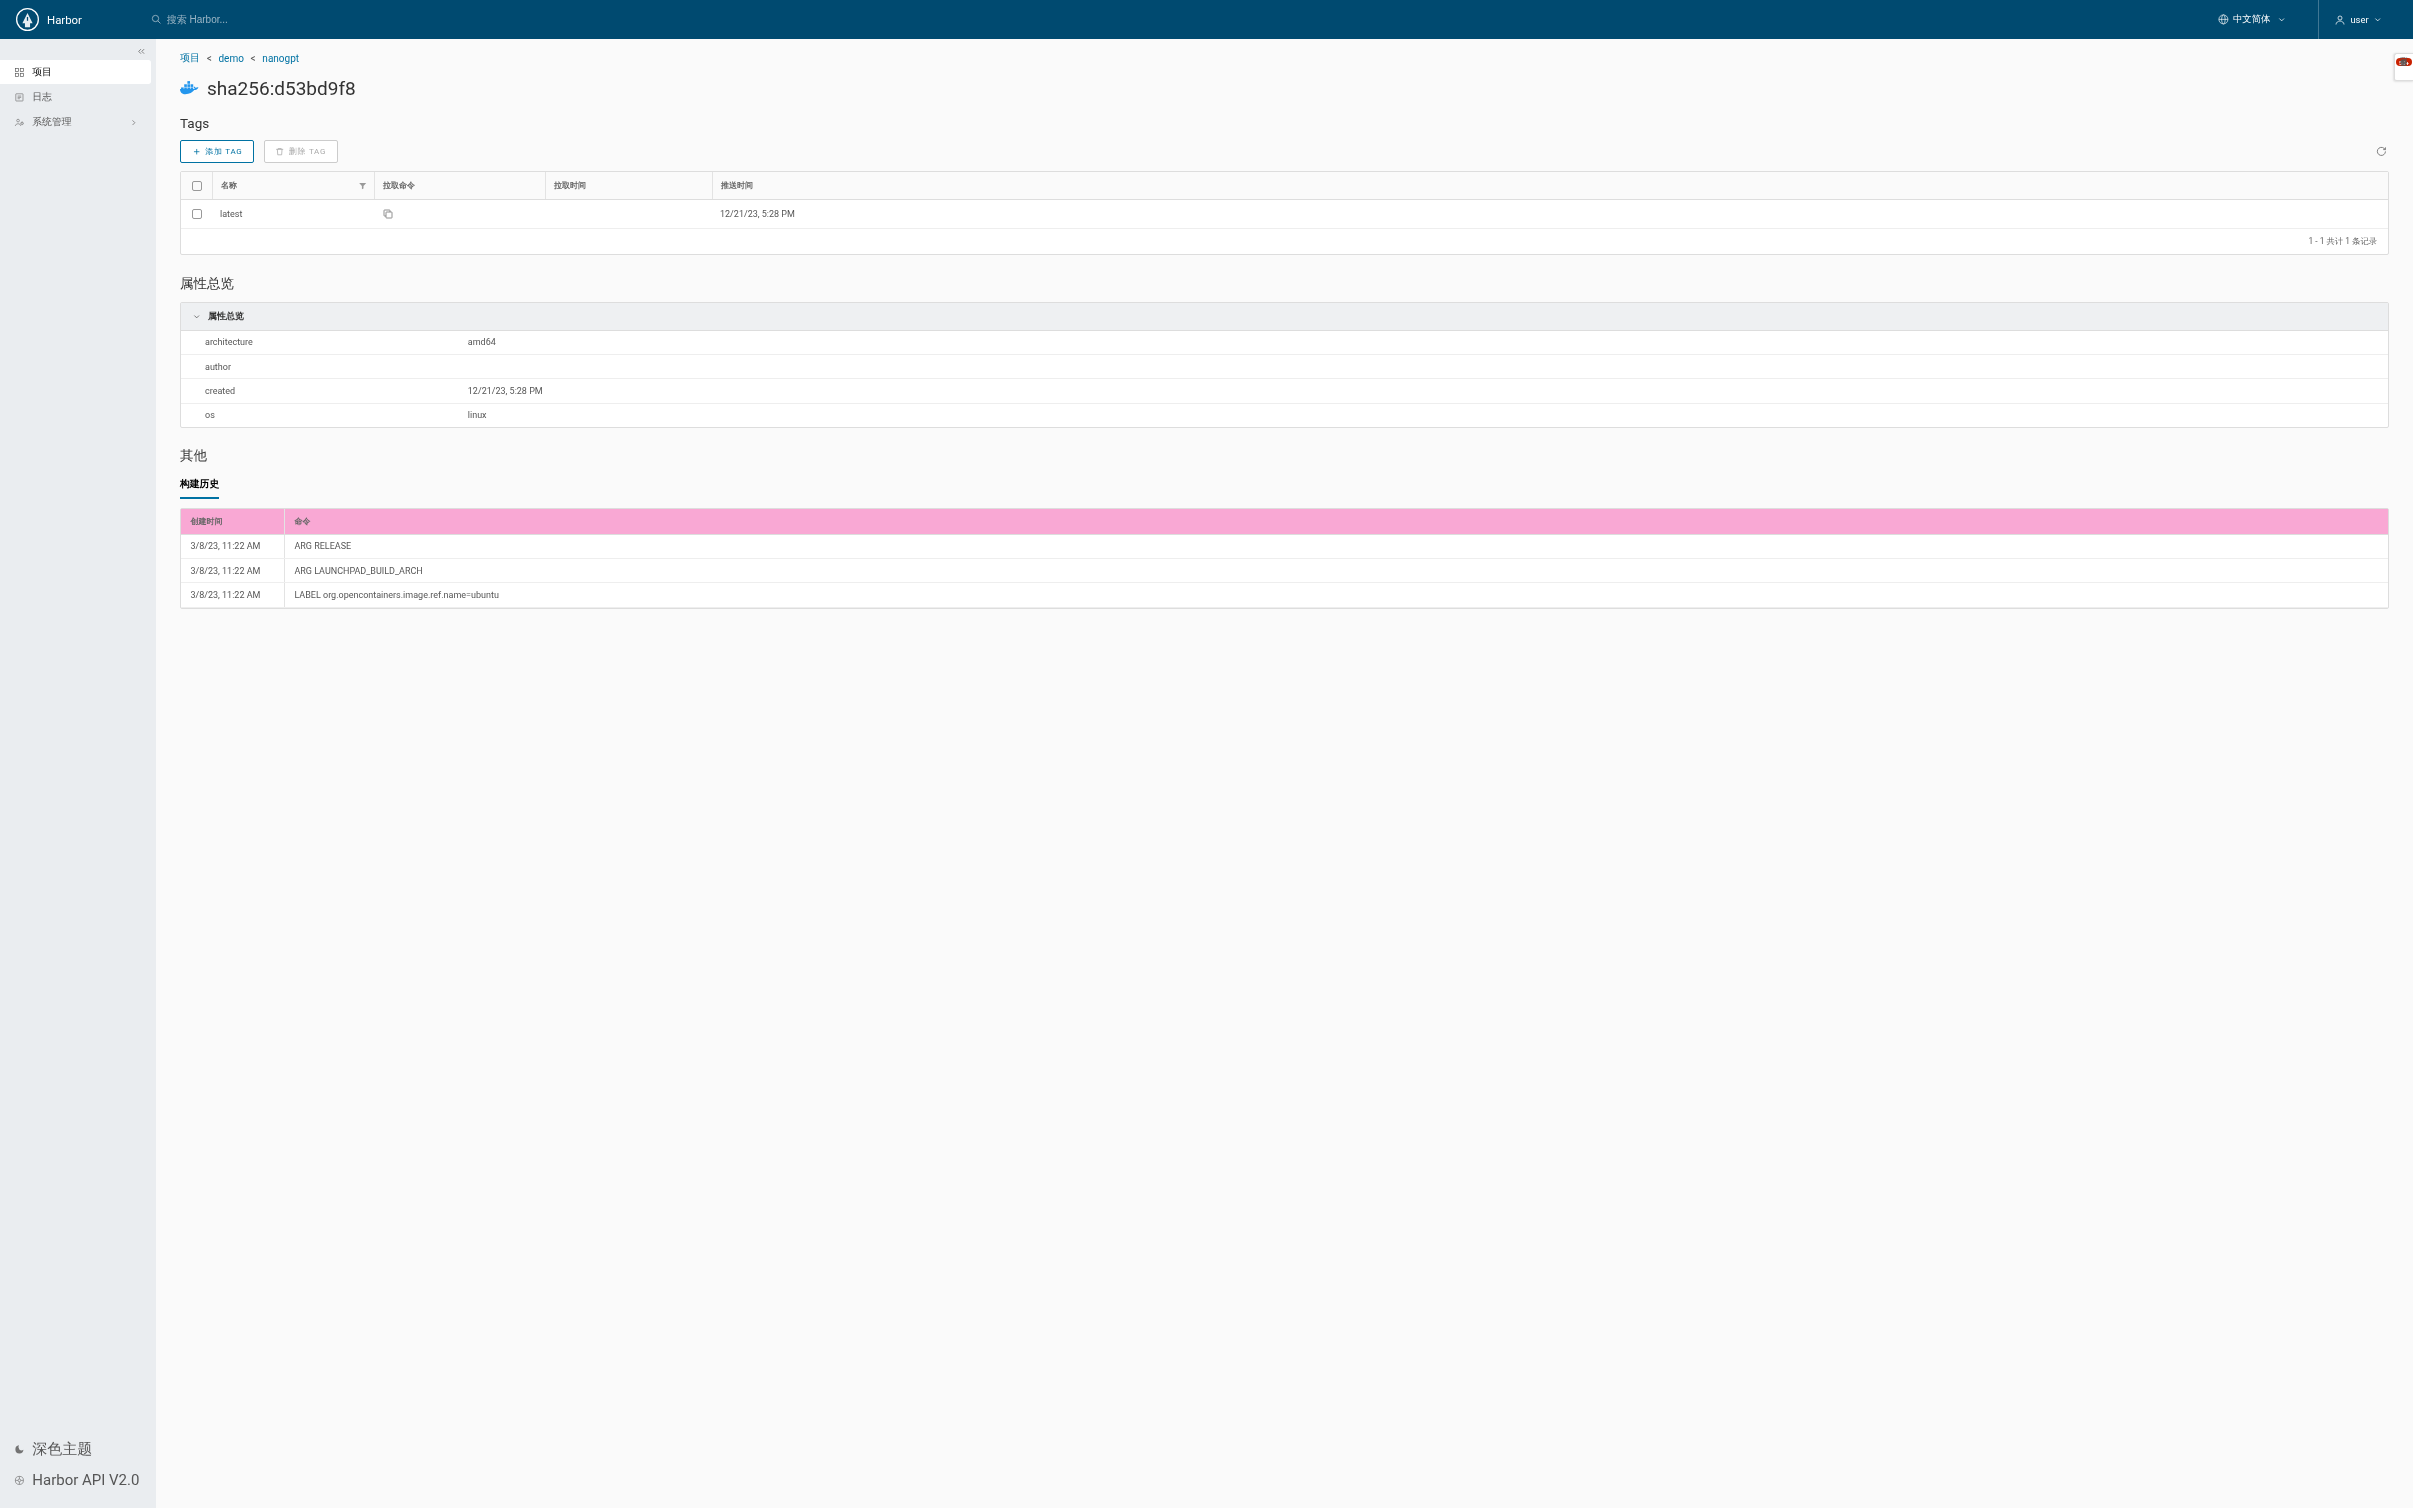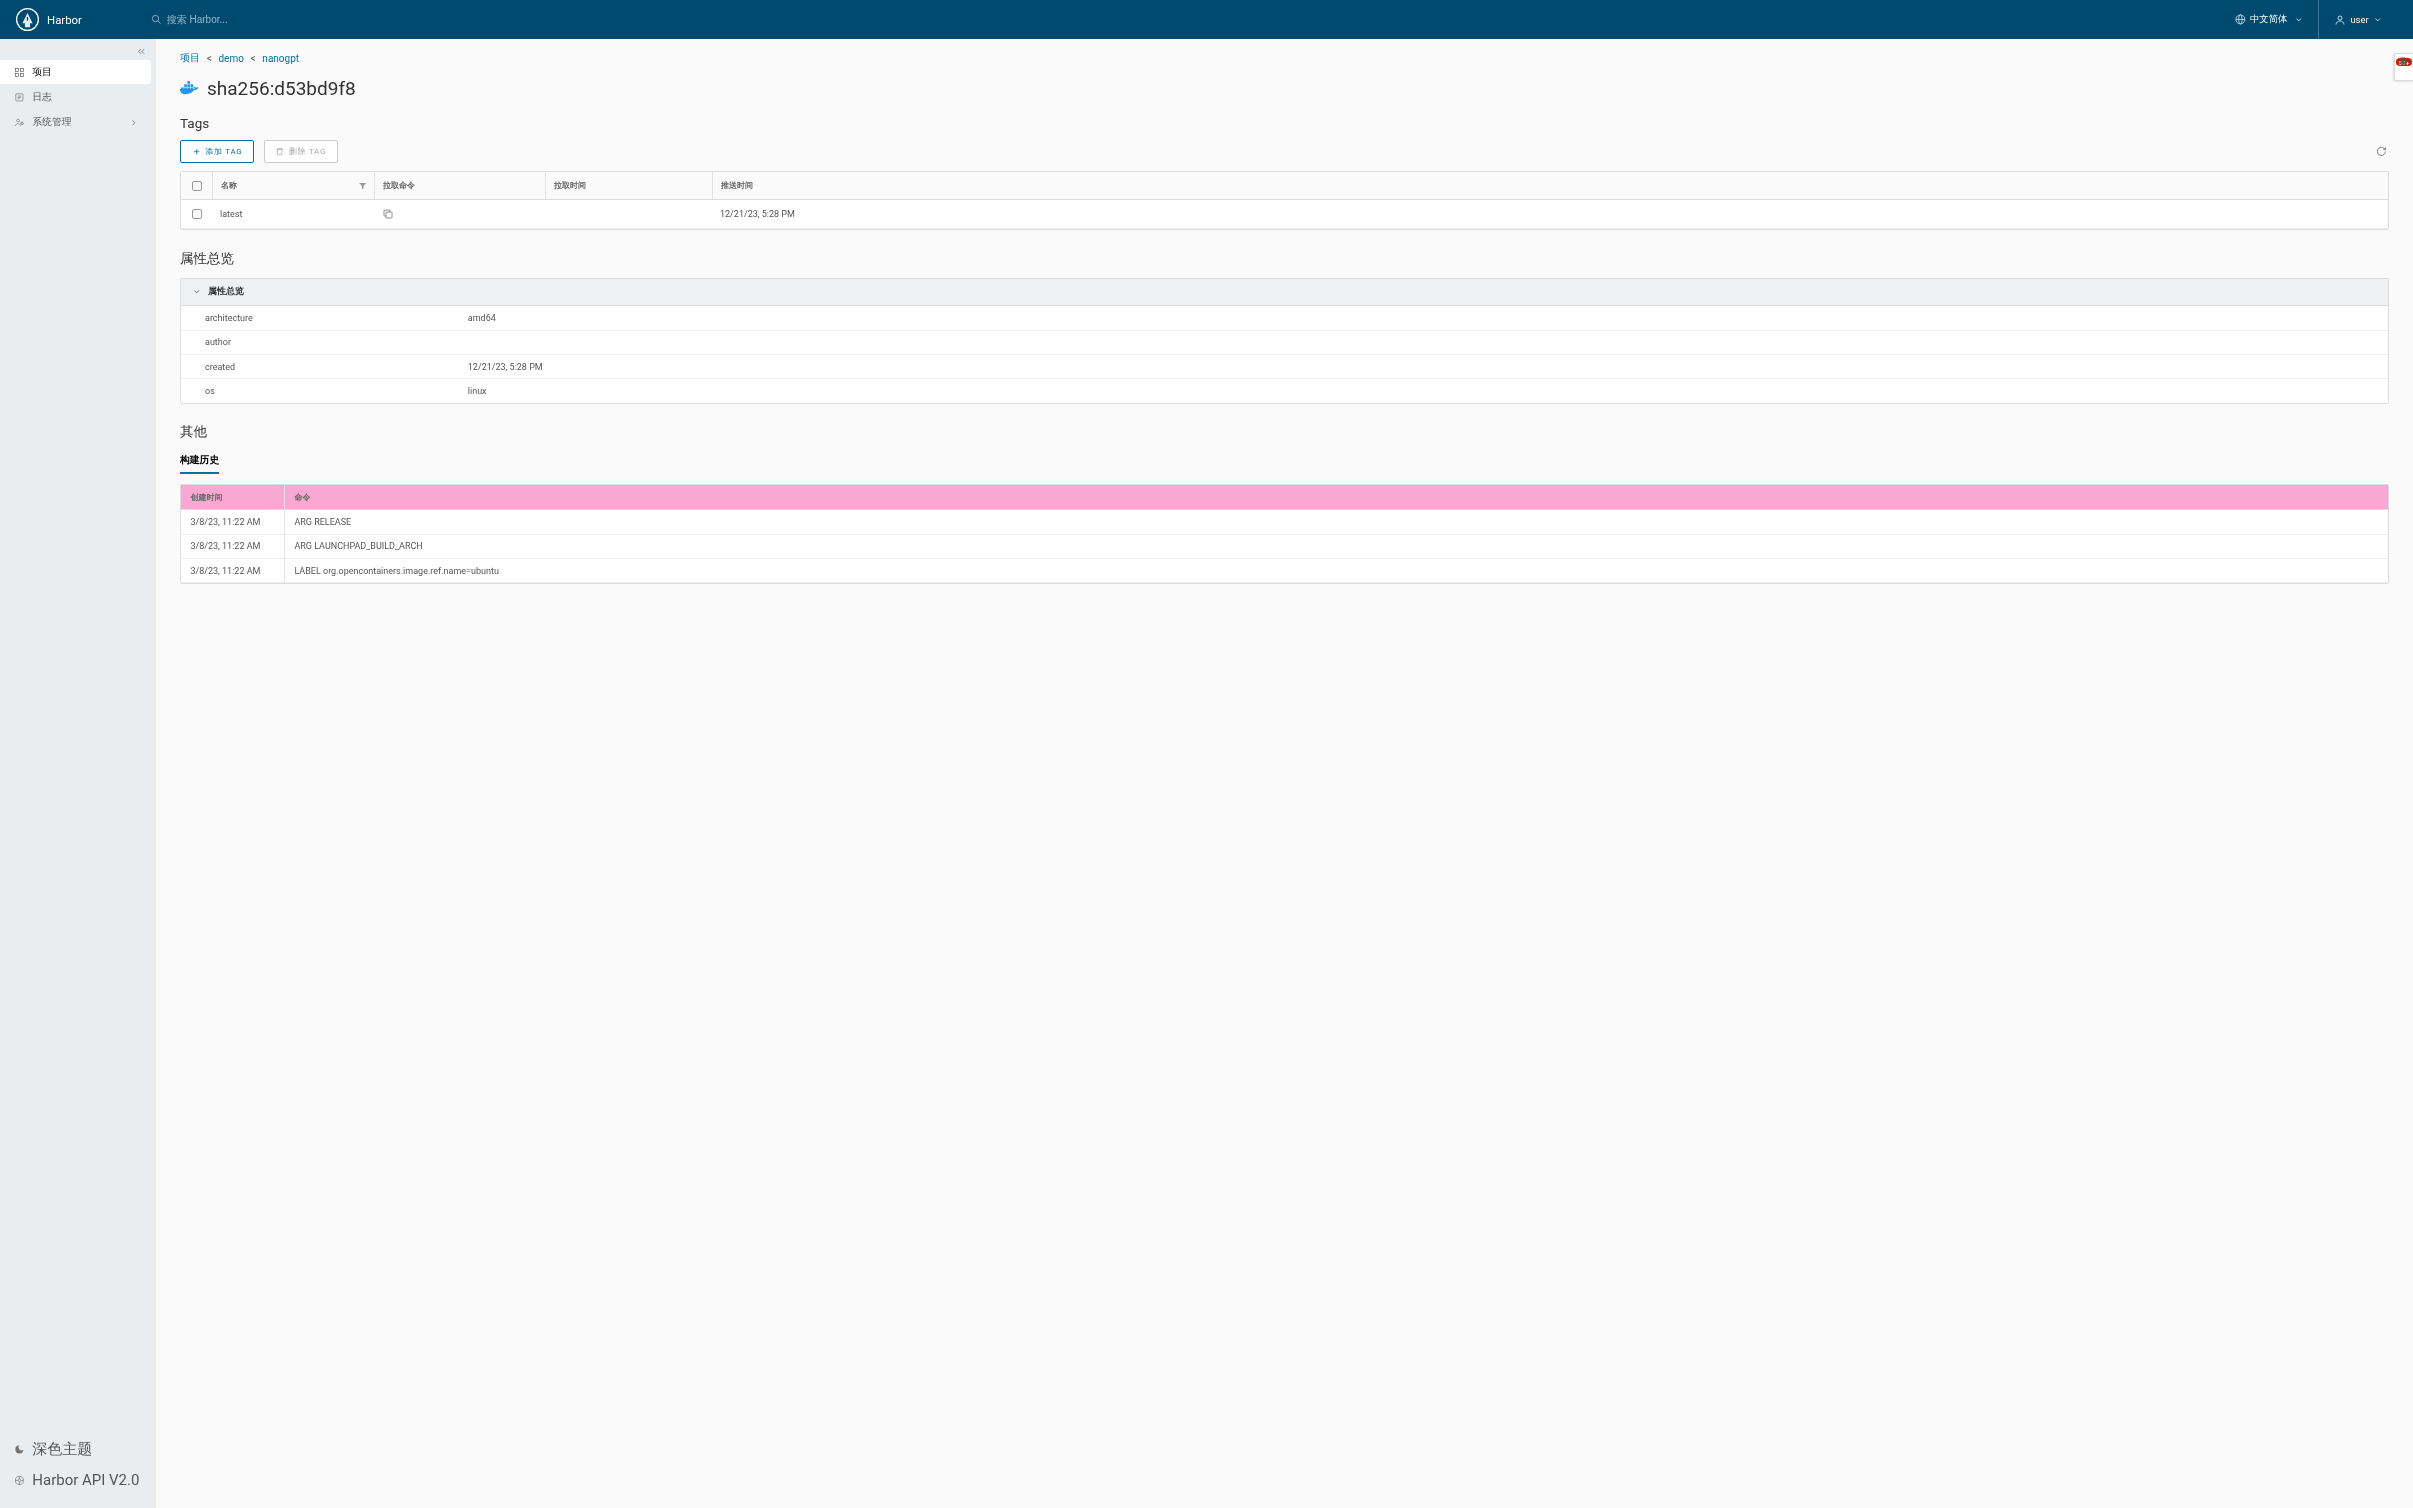--- a/index.html
+++ b/index.html
@@ -34,21 +34,21 @@
   .search-box input {
     background: transparent;
     border: none;
     color: #fff;
     font-size: 10px;
     outline: none;
     width: 135px;
   }
   .search-box input::placeholder { color: #cdd8e0; }
   .header-spacer { flex: 1; }
-  .header-right { display: flex; align-items: center; gap: 0; }
+  .header-right { display: flex; align-items: center; gap: 17px; }
   .hdr-item {
     display: flex;
     align-items: center;
     gap: 4px;
     padding: 0 15px;
     height: 39px;
     cursor: pointer;
     font-size: 9.4px;
   }
   .hdr-item.sep { border-left: 0.7px solid rgba(255,255,255,0.25); }
@@ -474,20 +474,21 @@
         <div class="dg-cell col-name">latest</div>
         <div class="dg-cell col-pull">
           <svg width="12" height="12" viewBox="0 0 24 24" fill="none" stroke="#737373" stroke-width="1.6">
             <rect x="8" y="8" width="12" height="12" rx="1"></rect>
               <path d="M16 8V5a1 1 0 00-1-1H5a1 1 0 00-1 1v10a1 1 0 001 1h3"></path>
           </svg>
         </div>
         <div class="dg-cell col-pulltime"></div>
         <div class="dg-cell col-pushtime">12/21/23, 5:28 PM</div>
       </div>
+      <div class="dg-footer">1 - 1 共计 1 条记录</div>
     </div>
 
     <div class="section-title">属性总览</div>
     <div class="accordion">
       <div class="acc-header">
         <svg class="ic14" viewBox="0 0 24 24" fill="none" stroke="#565656" stroke-width="2">
             <polyline points="6 9 12 15 18 9"></polyline>
           </svg>
         <span>属性总览</span>
       </div>

